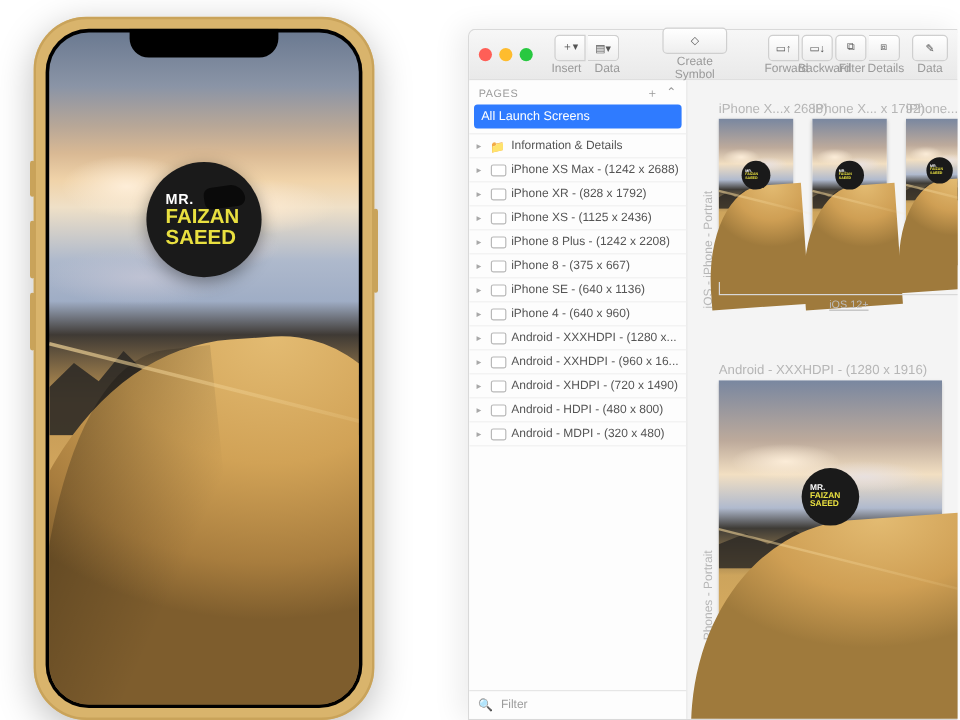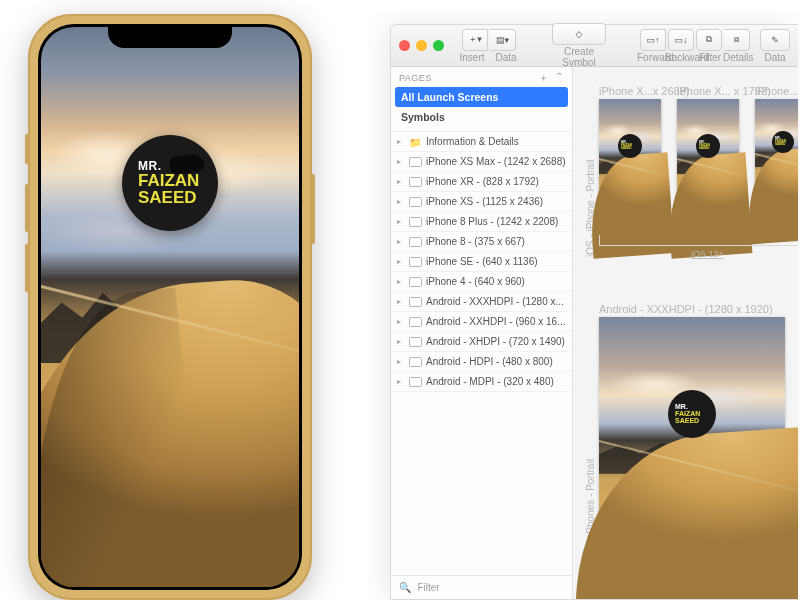--- a/index.html
+++ b/index.html
@@ -130,21 +130,21 @@
   .sidebar {
     width:182px; background:#fdfdfd; border-right:1px solid #e1e1e1;
     display:flex; flex-direction:column; font-size:10px; color:#4a4a4a;
   }
   .sb-head {
     display:flex; align-items:center; justify-content:space-between;
     padding:4px 8px 2px; font-size:9px; color:#9a9a9a; letter-spacing:.5px;
   }
   .sb-head-icons{display:flex;gap:6px;color:#9a9a9a;font-size:10px}
   .sb-page {
-    padding:4px 10px; font-size:10.5px; cursor:default;font-weight:bold;
+    padding:4px 10px; font-size:10.5px; cursor:default;
   }
   .sb-page.sel { background:#2f7bff; color:#fff; border-radius:3px; margin:0 4px; padding:4px 6px; }
   .sb-layers { flex:1; overflow:hidden; border-top:1px solid #eee; margin-top:4px; }
   .layer-row {
     display:flex; align-items:center; gap:4px;
     height:20px; padding:0 6px; font-size:10px; color:#555;
     border-bottom:1px solid #f1f1f1; white-space:nowrap;
   }
   .layer-row .chev { width:8px; color:#a8a8a8; font-size:8px; }
   .layer-row .ico {
@@ -292,21 +292,20 @@
 
     <div class="sidebar">
       <div class="sb-head">
         <span>PAGES</span>
         <div class="sb-head-icons">
           <span>＋</span>
           <span>⌃</span>
         </div>
       </div>
       <div class="sb-page sel"><span>All Launch Screens</span></div>
-      <div class="sb-page"><span>Symbols</span></div>
 
       <div class="sb-layers">
         <div class="layer-row folder">
           <span class="chev">▸</span>
           <span class="ico">📁</span>
           <span class="txt">Information &amp; Details</span>
         </div>
         <div class="layer-row">
             <span class="chev">▸</span>
             <span class="ico"></span>
@@ -421,21 +420,21 @@
         </div>
       </div>
 
       <div class="guide-h" style="top:178px; left:26px; width:212px;"></div>
       <div class="guide-v" style="left:26px; top:168px; height:10px;"></div>
 
       <div class="guide-cap" style="left:118px; top:182px;">iOS 12+</div>
 
       <div class="vlabel" style="left:12px; top:510px;">Android - Phones - Portrait</div>
 
-      <div class="art-label" style="left:26px; top:236px;">Android - XXXHDPI - (1280 x 1920)</div>
+      <div class="art-label" style="left:26px; top:236px;">Android - XXXHDPI - (1280 x 1916)</div>
       <div class="artboard" style="left:26px; top:250px; width:186px; height:280px;">
         <div class="ab-fill"></div>
           <div class="ab-clouds"></div>
           <div class="ab-mtn"></div>
           <div class="ab-dune"></div>
           <div class="ab-ridge"></div>
         <div class="mini-badge" style="width:48px;height:48px;font-size:7px;padding-left:7px">
           <span class="mr">MR.</span>
           <span>FAIZAN</span>
           <span>SAEED</span>

